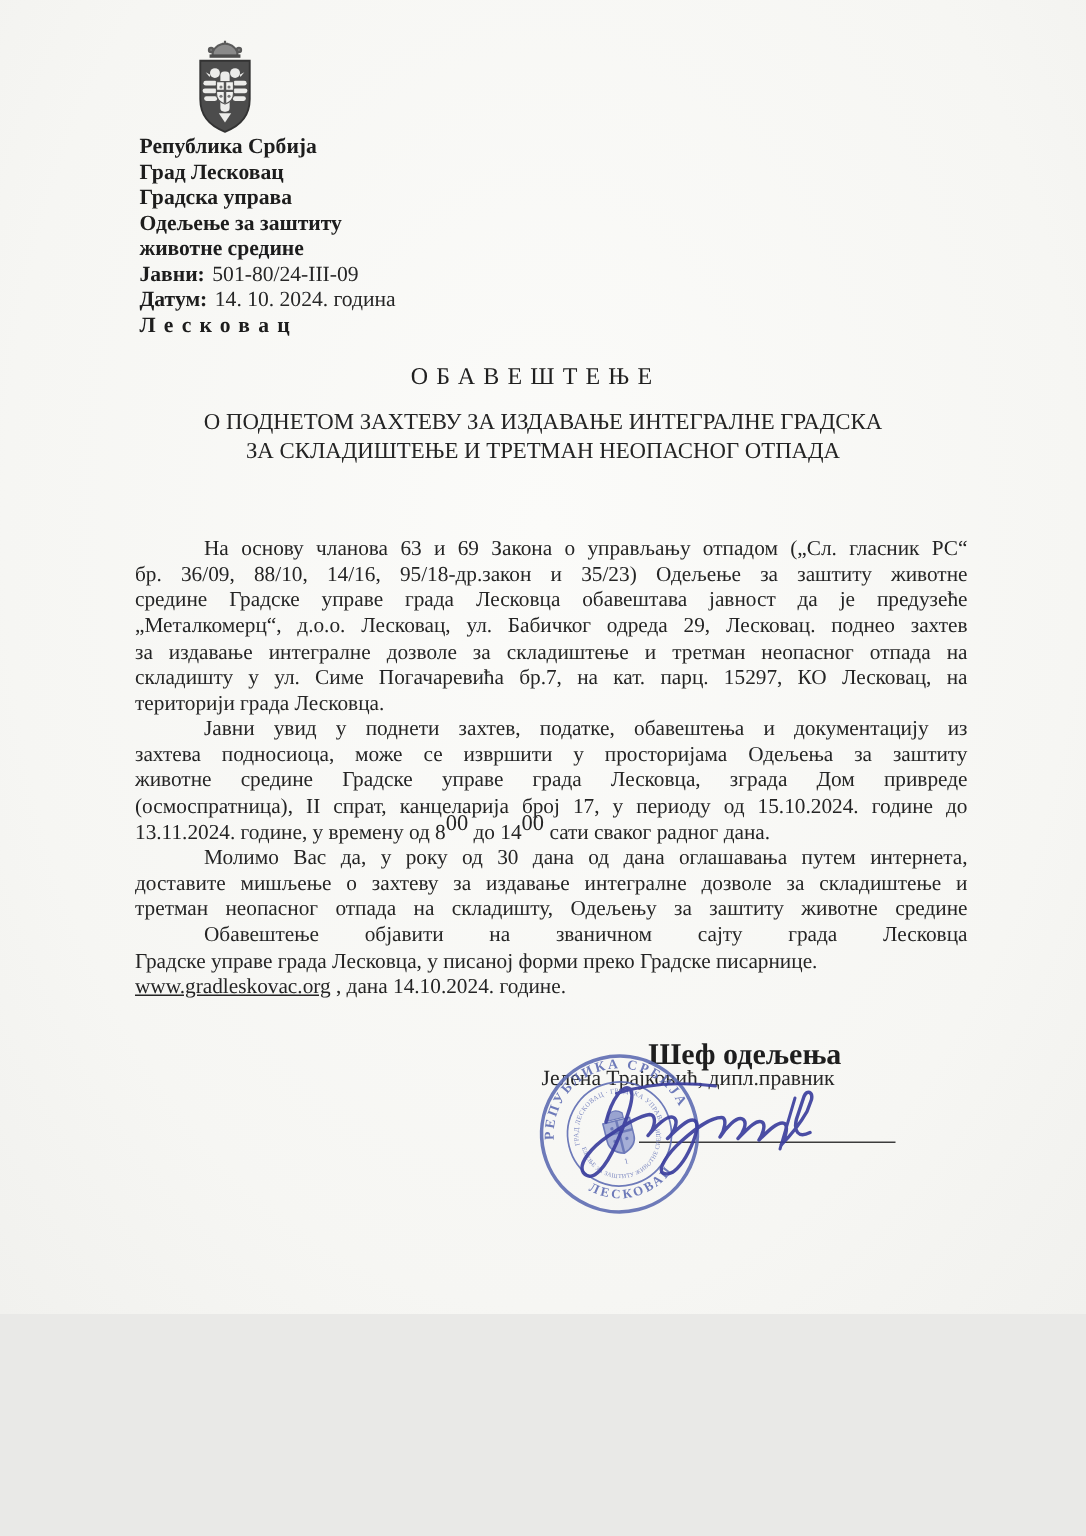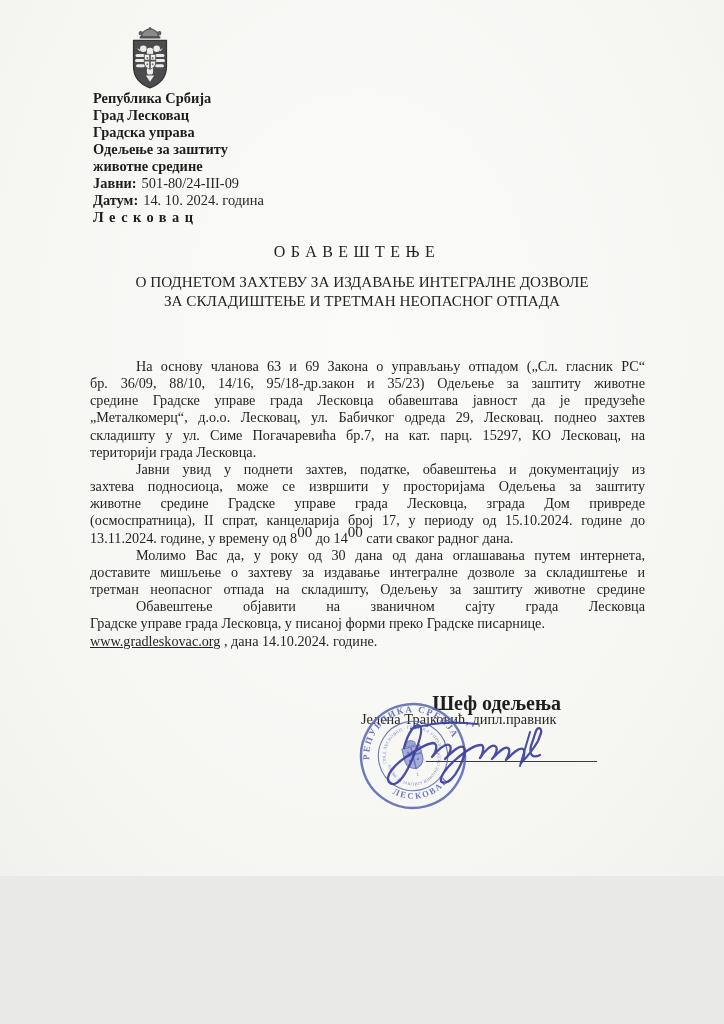--- a/index.html
+++ b/index.html
@@ -82,29 +82,30 @@
       <span>Јавни:</span><span class="val">501-80/24-III-09</span>
     </div>
     <div>
       <span>Датум:</span><span class="val">14. 10. 2024. година</span>
     </div>
     <div class="city">Лесковац</div>
   </div>
 
   <div class="title">ОБАВЕШТЕЊЕ</div>
   <div class="subtitle">
-    <div>О ПОДНЕТОМ ЗАХТЕВУ ЗА ИЗДАВАЊЕ ИНТЕГРАЛНЕ ДОЗВОЛЕ</div>
+    <div>О ПОДНЕТОМ ЗАХТЕВУ ЗА ИЗДАВАЊЕ ИНТЕГРАЛНЕ ГРАДСКА</div>
     <div>ЗА СКЛАДИШТЕЊЕ И ТРЕТМАН НЕОПАСНОГ ОТПАДА</div>
   </div>
 
   <div class="body">
     <div class="bline indent">На основу чланова 63 и 69 Закона о управљању отпадом („Сл. гласник РС“</div>
     <div class="bline">бр. 36/09, 88/10, 14/16, 95/18-др.закон и 35/23) Одељење за заштиту животне</div>
     <div class="bline">средине Градске управе града Лесковца обавештава јавност да је предузеће</div>
     <div class="bline">„Металкомерц“, д.о.о. Лесковац, ул. Бабичког одреда 29, Лесковац. поднео захтев</div>
+    <div class="bline">за издавање интегралне дозволе за складиштење и третман неопасног отпада на</div>
     <div class="bline">складишту у ул. Симе Погачаревића бр.7, на кат. парц. 15297, КО Лесковац, на</div>
     <div class="bline last">територији града Лесковца.</div>
 
     <div class="bline indent">Јавни увид у поднети захтев, податке, обавештења и документацију из</div>
     <div class="bline">захтева подносиоца, може се извршити у просторијама Одељења за заштиту</div>
     <div class="bline">животне средине Градске управе града Лесковца, зграда Дом привреде</div>
     <div class="bline">(осмоспратница), II спрат, канцеларија број 17, у периоду од 15.10.2024. године до</div>
     <div class="bline last"><span>13.11.2024. године, у времену од 8</span><sup>00</sup><span> до 14</span><sup>00</sup><span> сати сваког радног дана.</span></div>
 
     <div class="bline indent">Молимо Вас да, у року од 30 дана од дана оглашавања путем интернета,</div>

